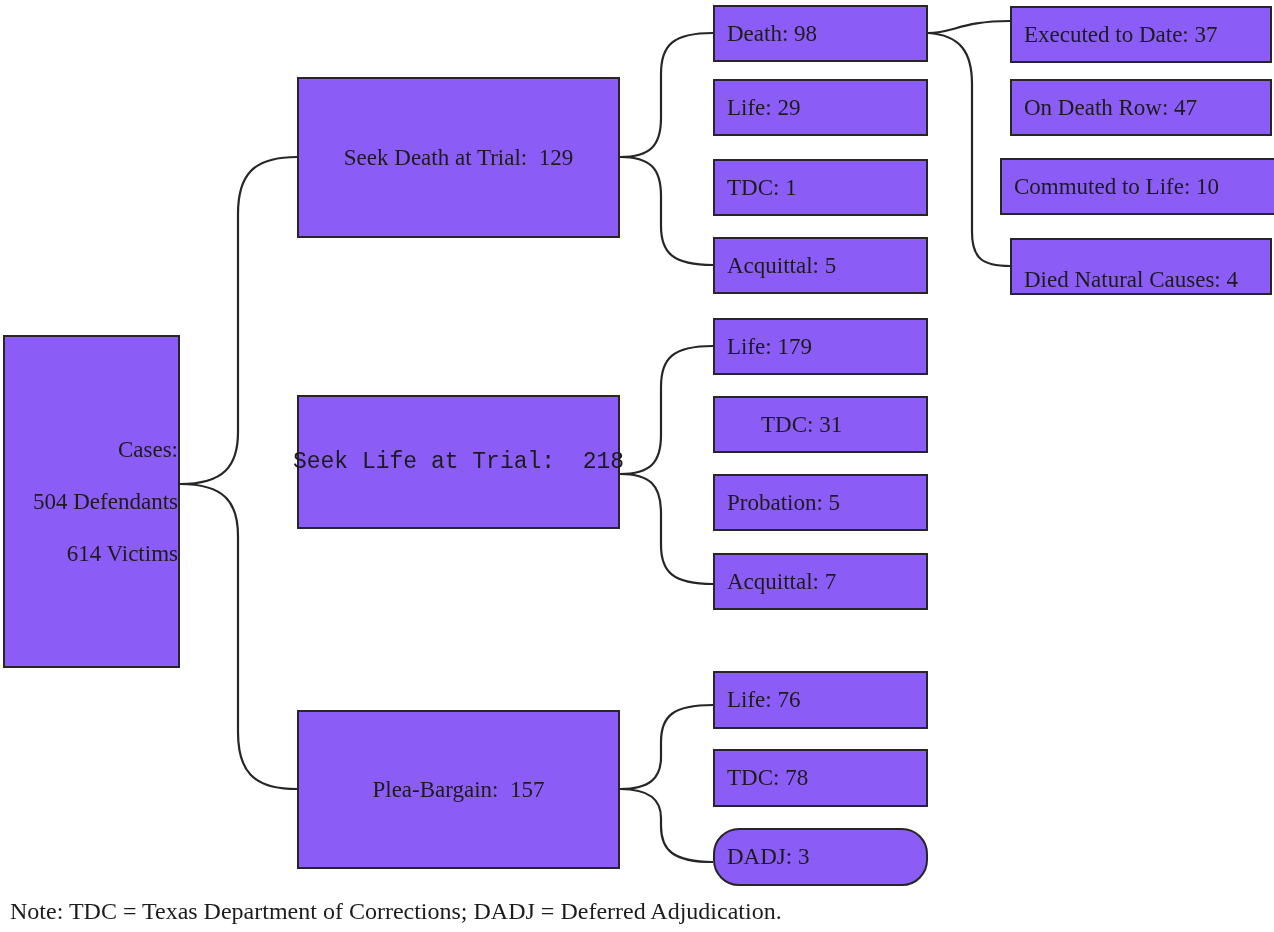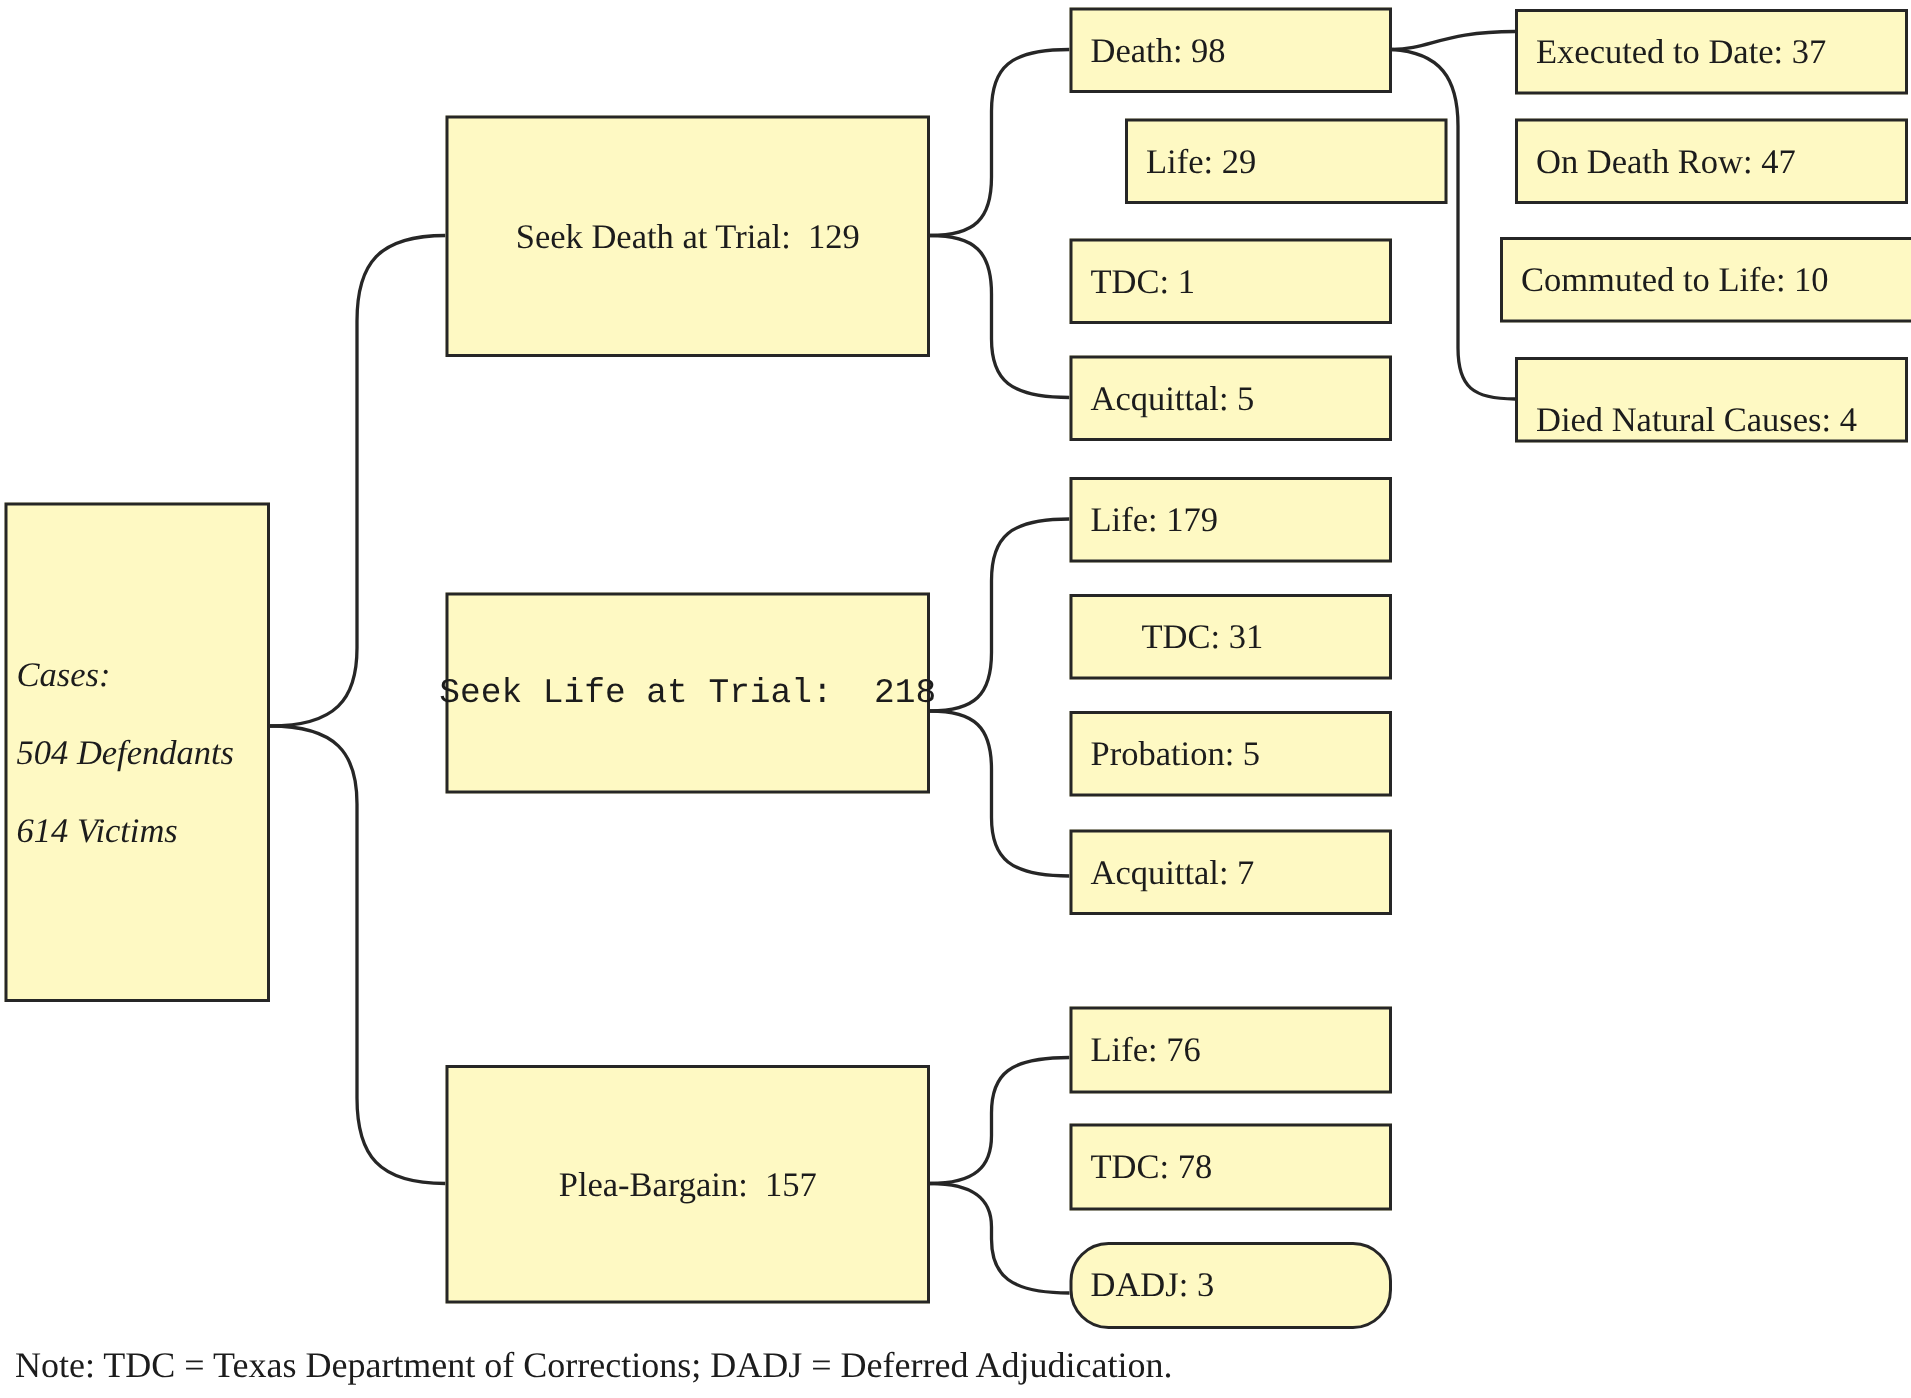--- a/index.html
+++ b/index.html
@@ -25,42 +25,41 @@
   }
   .connectors path {
     fill: none;
     stroke: #262626;
     stroke-width: 2.2;
   }
   .node {
     position: absolute;
     box-sizing: border-box;
     border: 2.5px solid #262626;
-    background: #fef9c3;
+    background: #8b5cf6;
     display: flex;
     align-items: center;
     font-size: 23px;
   }
   .node .lbl {
     white-space: pre;
   }
   .node.branch {
     justify-content: center;
   }
   .node.leaf {
     justify-content: flex-start;
     padding-left: 12px;
   }
   .node.root {
     flex-direction: column;
     justify-content: center;
-    align-items: flex-start;
+    align-items: flex-end;
     padding-left: 6px;
     font-size: 23px;
-    font-style: italic;
   }
   .node.root .lbl {
     line-height: 52px;
   }
   .note {
     position: absolute;
     left: 10px;
     top: 898px;
     font-size: 24px;
     white-space: pre;
@@ -101,21 +100,21 @@
   <div class="node branch" style="left:297px; top:395px; width:323px; height:134px;font-family:Liberation Mono, monospace;">
     <span class="lbl">Seek Life at Trial:  218</span>
   </div>
   <div class="node branch" style="left:297px; top:710px; width:323px; height:159px;">
     <span class="lbl">Plea-Bargain:  157</span>
   </div>
 
   <div class="node leaf" style="left:713px; top:5px; width:215px; height:57px;">
     <span class="lbl">Death: 98</span>
   </div>
-  <div class="node leaf" style="left:713px; top:79px; width:215px; height:57px;margin-left:37px;">
+  <div class="node leaf" style="left:713px; top:79px; width:215px; height:57px;">
     <span class="lbl">Life: 29</span>
   </div>
   <div class="node leaf" style="left:713px; top:159px; width:215px; height:57px;">
     <span class="lbl">TDC: 1</span>
   </div>
   <div class="node leaf" style="left:713px; top:237px; width:215px; height:57px;">
     <span class="lbl">Acquittal: 5</span>
   </div>
 
   <div class="node leaf" style="left:1010px; top:6px; width:262px; height:57px;">

